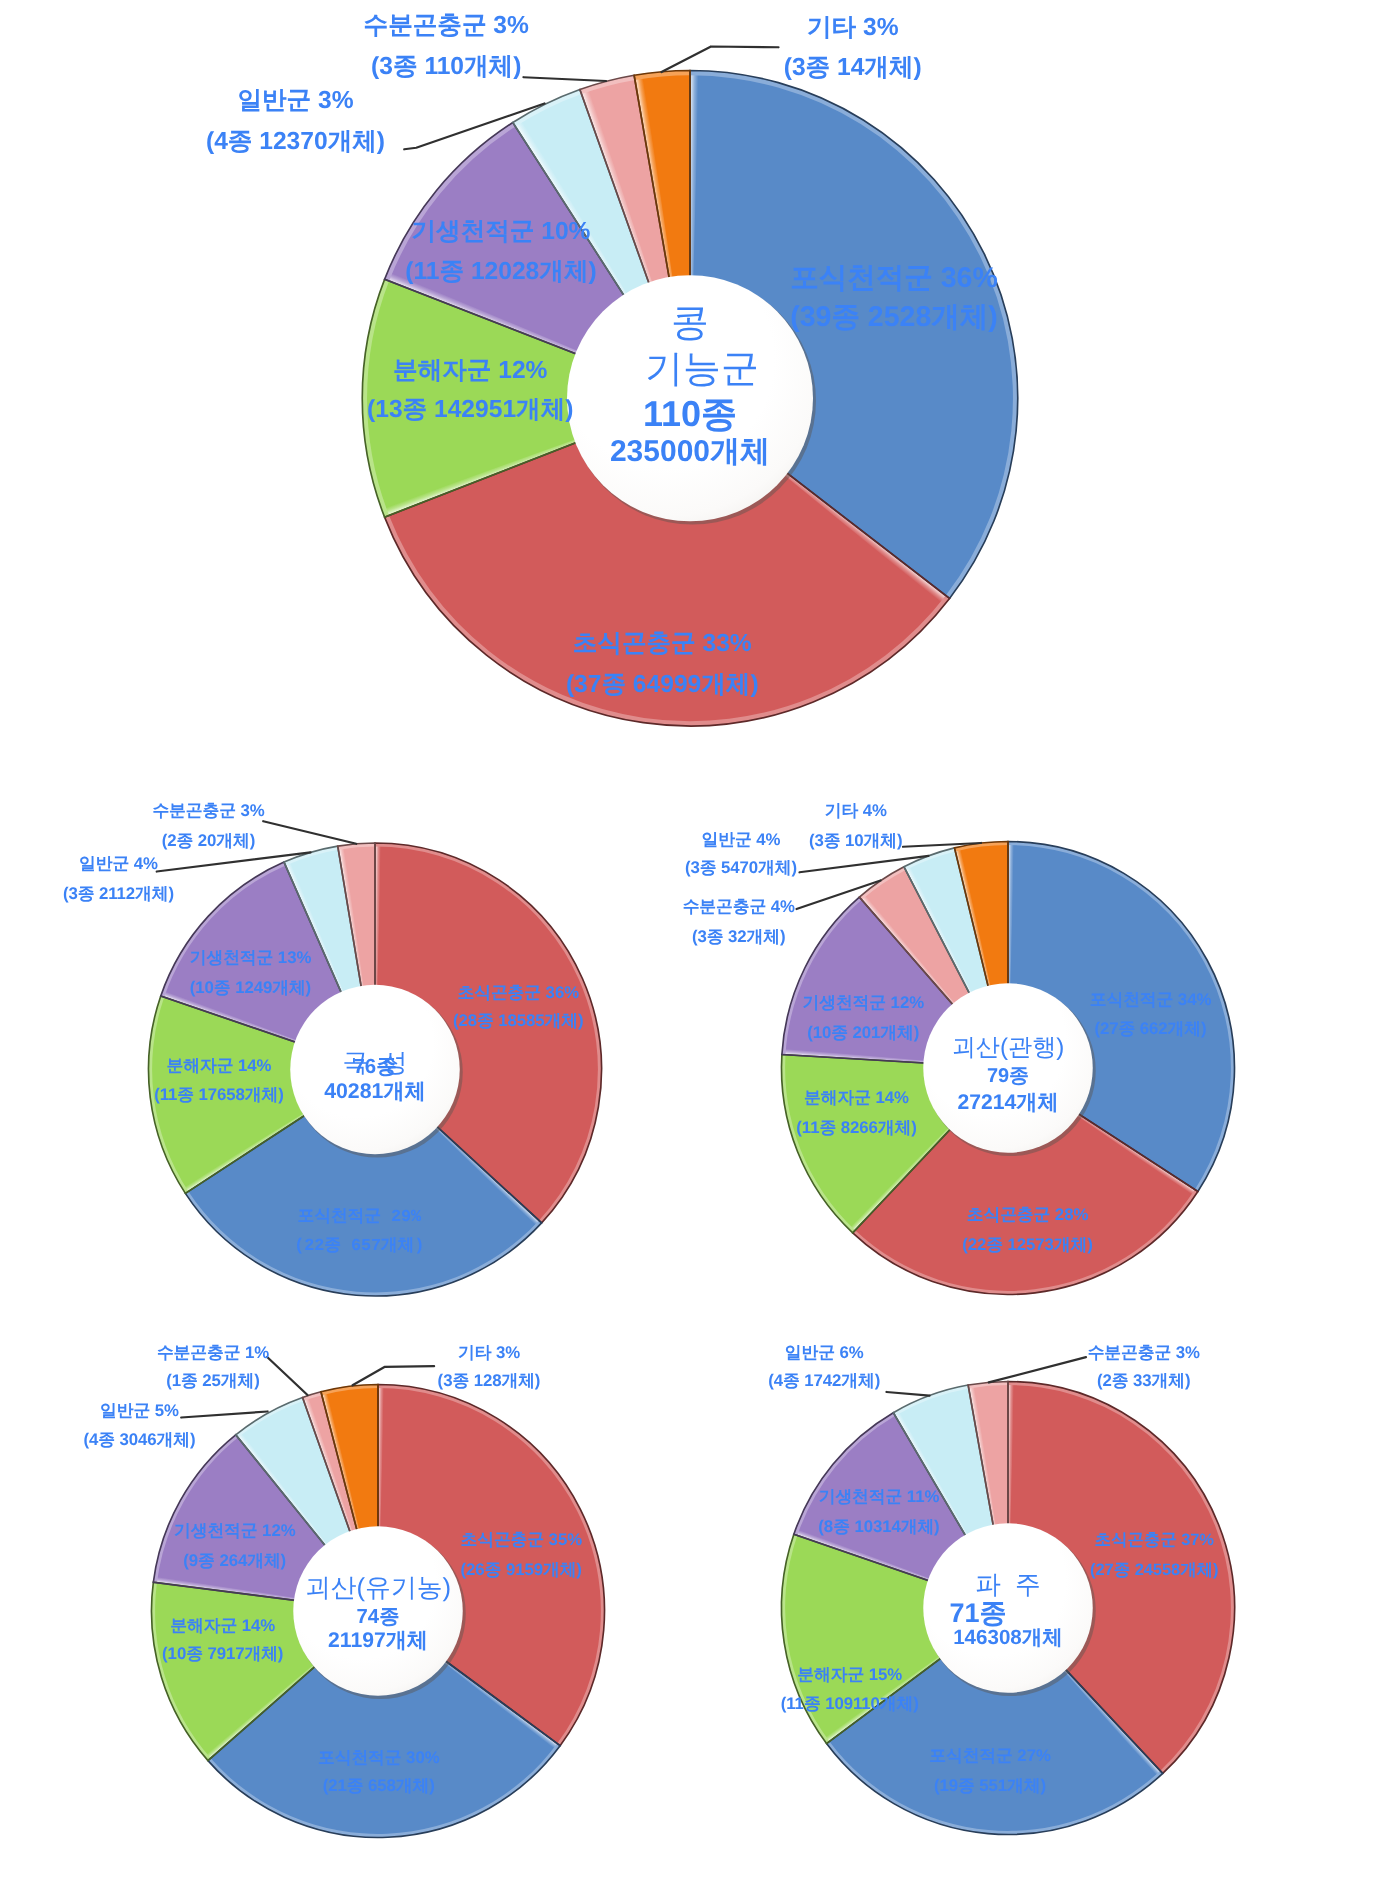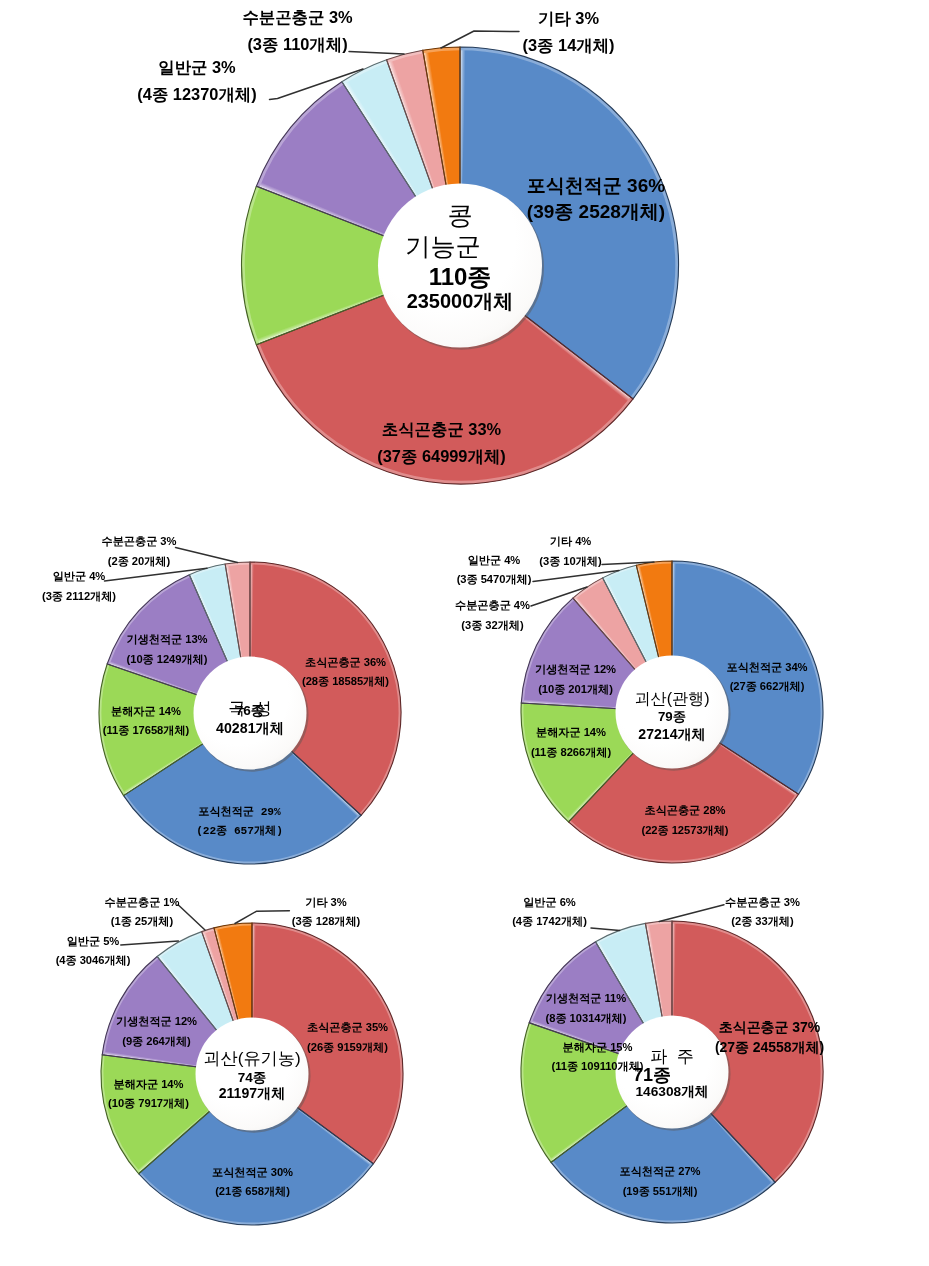--- a/index.html
+++ b/index.html
@@ -1,20 +1,20 @@
 <!DOCTYPE html>
 <html><head>
 <meta charset="utf-8">
 <title>Functional groups donut charts</title>
 <style>
   html,body{margin:0;padding:0;background:#ffffff;}
   body{width:929px;height:1266px;overflow:hidden;font-family:"Liberation Sans",sans-serif;}
   #page{position:relative;width:929px;height:1266px;background:#fff;}
   .canvas{position:absolute;left:0;top:0;display:block;}
-  .lbl{position:absolute;white-space:nowrap;font-weight:bold;color:#000000;
+  .lbl{position:absolute;white-space:nowrap;font-weight:bold;color:#3b82f6;
        transform:translateX(-50%);text-align:center;}
   .hubline{white-space:pre;}
 </style>
 </head>
 <body>
 
 <div id="page">
   <svg id="canvas" class="canvas" width="929" height="1266" viewBox="0 0 929 1266">
       <defs id="defs">
         <radialGradient id="hubg" cx="40%" cy="34%" r="80%">
@@ -457,34 +457,42 @@
     </svg>
 
   <div class="lbl" id="lbl-kong-predator" style="font-size: 19px; letter-spacing: 0px; line-height: 26.5px; left: 596px; top: 172.622px;">
     <div>포식천적군 36%</div>
     <div>(39종  2528개체)</div>
   </div>
   <div class="lbl" id="lbl-kong-herbivore" style="font-size: 16.4px; letter-spacing: 0px; line-height: 26.5px; left: 441.5px; top: 392.122px; margin-top: 24px;">
     <div>초식곤충군 33%</div>
     <div>(37종  64999개체)</div>
   </div>
+  <div class="lbl" id="lbl-kong-decomposer" style="font-size: 16.4px; letter-spacing: 0px; line-height: 26.5px; left: 313.5px; top: 233.622px;">
+    <div>분해자군 12%</div>
+    <div>(13종  142951개체)</div>
+  </div>
+  <div class="lbl" id="lbl-kong-parasitoid" style="font-size: 16.4px; letter-spacing: 0px; line-height: 26.5px; left: 334px; top: 141.422px;">
+    <div>기생천적군 10%</div>
+    <div>(11종  12028개체)</div>
+  </div>
   <div class="lbl" id="lbl-kong-general" style="font-size: 16.4px; letter-spacing: 0px; line-height: 26.5px; left: 197px; top: 54.122px;">
     <div>일반군 3%</div>
     <div>(4종  12370개체)</div>
   </div>
   <div class="lbl" id="lbl-kong-pollinator" style="font-size: 16.4px; letter-spacing: 0px; line-height: 26.5px; left: 297.5px; top: 4.122px;">
     <div>수분곤충군 3%</div>
     <div>(3종  110개체)</div>
   </div>
   <div class="lbl" id="lbl-kong-etc" style="font-size: 16.4px; letter-spacing: 0px; line-height: 26.5px; left: 568.5px; top: 5.122px;">
     <div>기타 3%</div>
     <div>(3종  14개체)</div>
   </div>
   <div class="lbl hubline" id="hub-kong-0" style="font-size: 25.2px; font-weight: normal; line-height: 25.2px; left: 460px; top: 202.896px;">콩</div>
-  <div class="lbl hubline" id="hub-kong-1" style="font-size: 25.2px; font-weight: normal; line-height: 25.2px; left: 443px; top: 234.496px;">기능군</div>
+  <div class="lbl hubline" id="hub-kong-1" style="font-size: 25.2px; font-weight: normal; line-height: 25.2px; left: 468px; top: 234.496px;">기능군</div>
   <div class="lbl hubline" id="hub-kong-2" style="font-size: 24px; font-weight: bold; line-height: 20px; left: 460px; top: 267px;">110종</div>
   <div class="lbl hubline" id="hub-kong-3" style="font-size: 20px; font-weight: bold; line-height: 20px; left: 460px; top: 290.9px;">235000개체</div>
 
   <div class="lbl" id="lbl-gokseong-herbivore" style="font-size: 11.2px; letter-spacing: -0.05px; line-height: 19.4px; left: 345.5px; top: 652.676px;">
     <div>초식곤충군 36%</div>
     <div>(28종  18585개체)</div>
   </div>
   <div class="lbl" id="lbl-gokseong-predator" style="font-size: 11.2px; letter-spacing: -0.05px; line-height: 19.4px; left: 239.5px; top: 802.676px; font-family: Liberation Mono, monospace;">
     <div>포식천적군 29%</div>
     <div>(22종  657개체)</div>
@@ -566,29 +574,29 @@
     <div>(1종  25개체)</div>
   </div>
   <div class="lbl" id="lbl-goesan-org-etc" style="font-size: 11.2px; letter-spacing: -0.05px; line-height: 19.4px; left: 326px; top: 892.676px;">
     <div>기타 3%</div>
     <div>(3종  128개체)</div>
   </div>
   <div class="lbl hubline" id="hub-goesan-org-0" style="font-size: 17.2px; font-weight: normal; line-height: 17.2px; left: 252px; top: 1050.16px;">괴산(유기농)</div>
   <div class="lbl hubline" id="hub-goesan-org-1" style="font-size: 13.5px; font-weight: bold; line-height: 13.5px; left: 252px; top: 1070.63px;">74종</div>
   <div class="lbl hubline" id="hub-goesan-org-2" style="font-size: 14.1px; font-weight: bold; line-height: 14.1px; left: 252px; top: 1086.12px;">21197개체</div>
 
-  <div class="lbl" id="lbl-paju-herbivore" style="font-size: 14px; letter-spacing: -0.05px; line-height: 19.4px; left: 769.5px; top: 1018.18px;">
+  <div class="lbl" id="lbl-paju-herbivore" style="font-size: 11px; letter-spacing: -0.05px; line-height: 19.4px; left: 769.5px; top: 1018.18px;">
     <div>초식곤충군 37%</div>
     <div>(27종  24558개체)</div>
   </div>
   <div class="lbl" id="lbl-paju-predator" style="font-size: 11.2px; letter-spacing: -0.05px; line-height: 19.4px; left: 660px; top: 1162.18px;">
     <div>포식천적군 27%</div>
     <div>(19종  551개체)</div>
   </div>
-  <div class="lbl" id="lbl-paju-decomposer" style="font-size: 11.2px; letter-spacing: -0.05px; line-height: 19.4px; left: 566.5px; top: 1038px; margin-left: 31px;">
+  <div class="lbl" id="lbl-paju-decomposer" style="font-size: 11.2px; letter-spacing: -0.05px; line-height: 19.4px; left: 566.5px; top: 1108px;">
     <div>분해자군 15%</div>
     <div>(11종  109110개체)</div>
   </div>
   <div class="lbl" id="lbl-paju-parasitoid" style="font-size: 11.2px; letter-spacing: -0.05px; line-height: 19.4px; left: 586px; top: 989.176px;">
     <div>기생천적군 11%</div>
     <div>(8종  10314개체)</div>
   </div>
   <div class="lbl" id="lbl-paju-general" style="font-size: 11.2px; letter-spacing: -0.05px; line-height: 19.4px; left: 549.5px; top: 892.676px;">
     <div>일반군 6%</div>
     <div>(4종  1742개체)</div>

